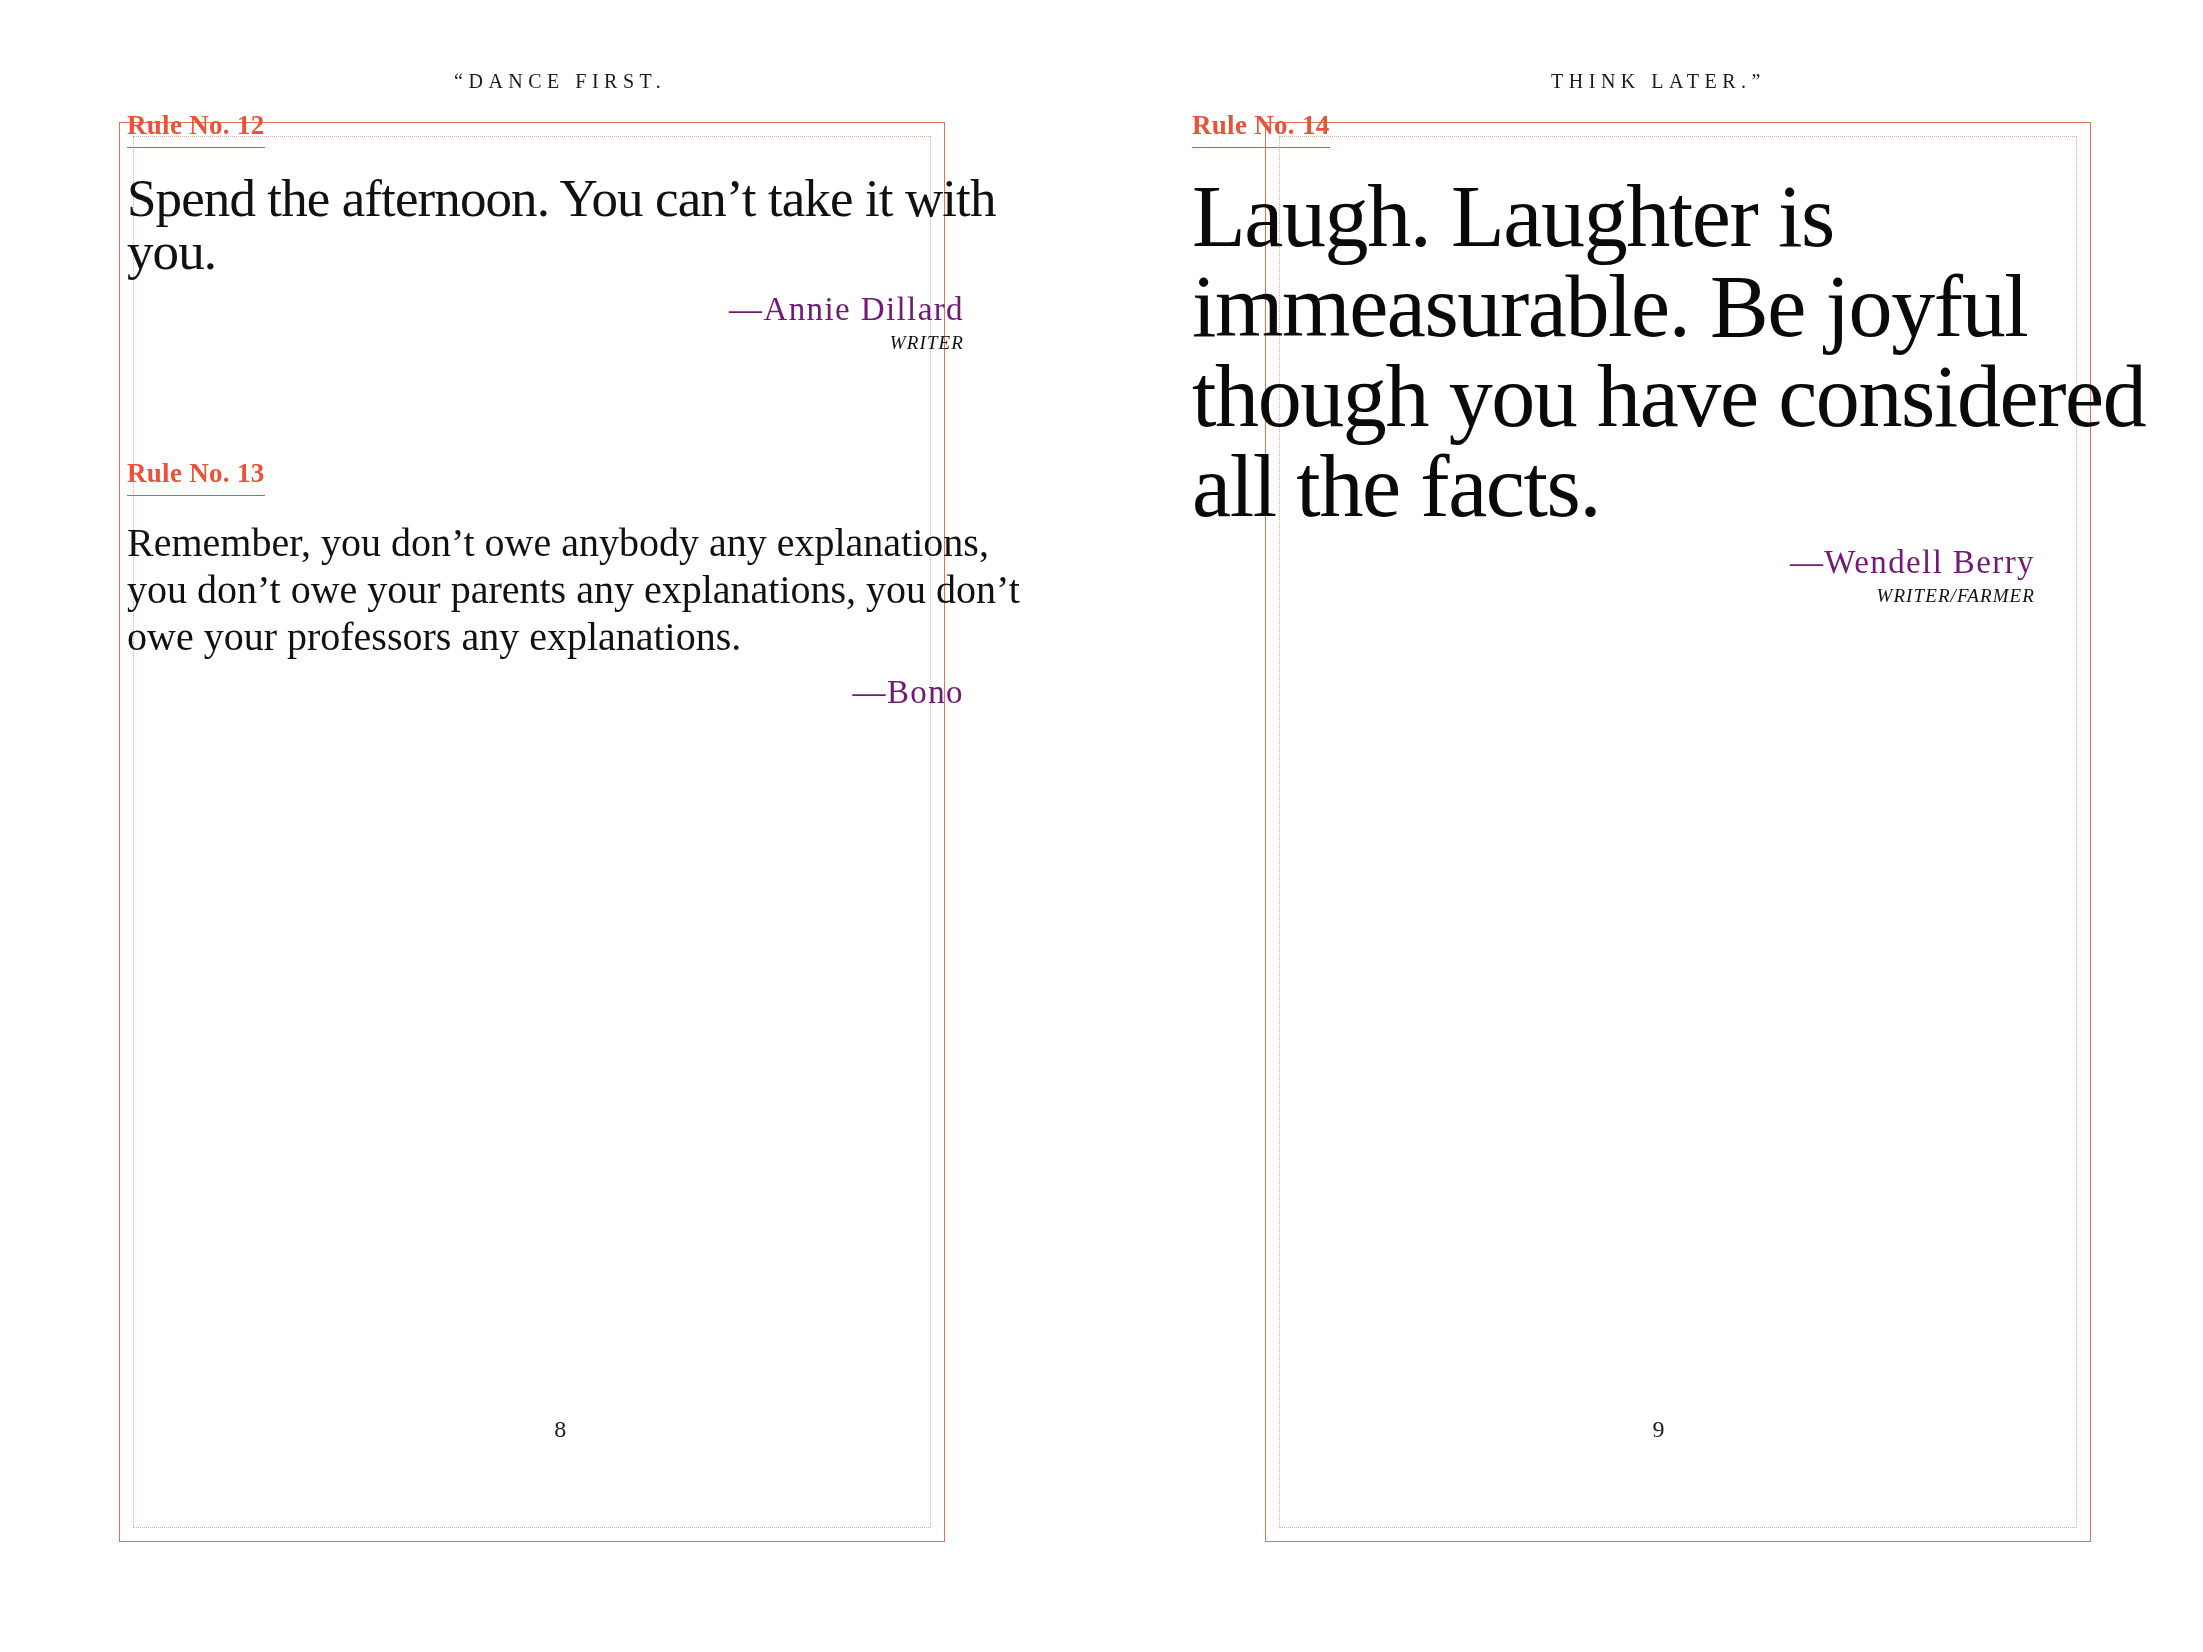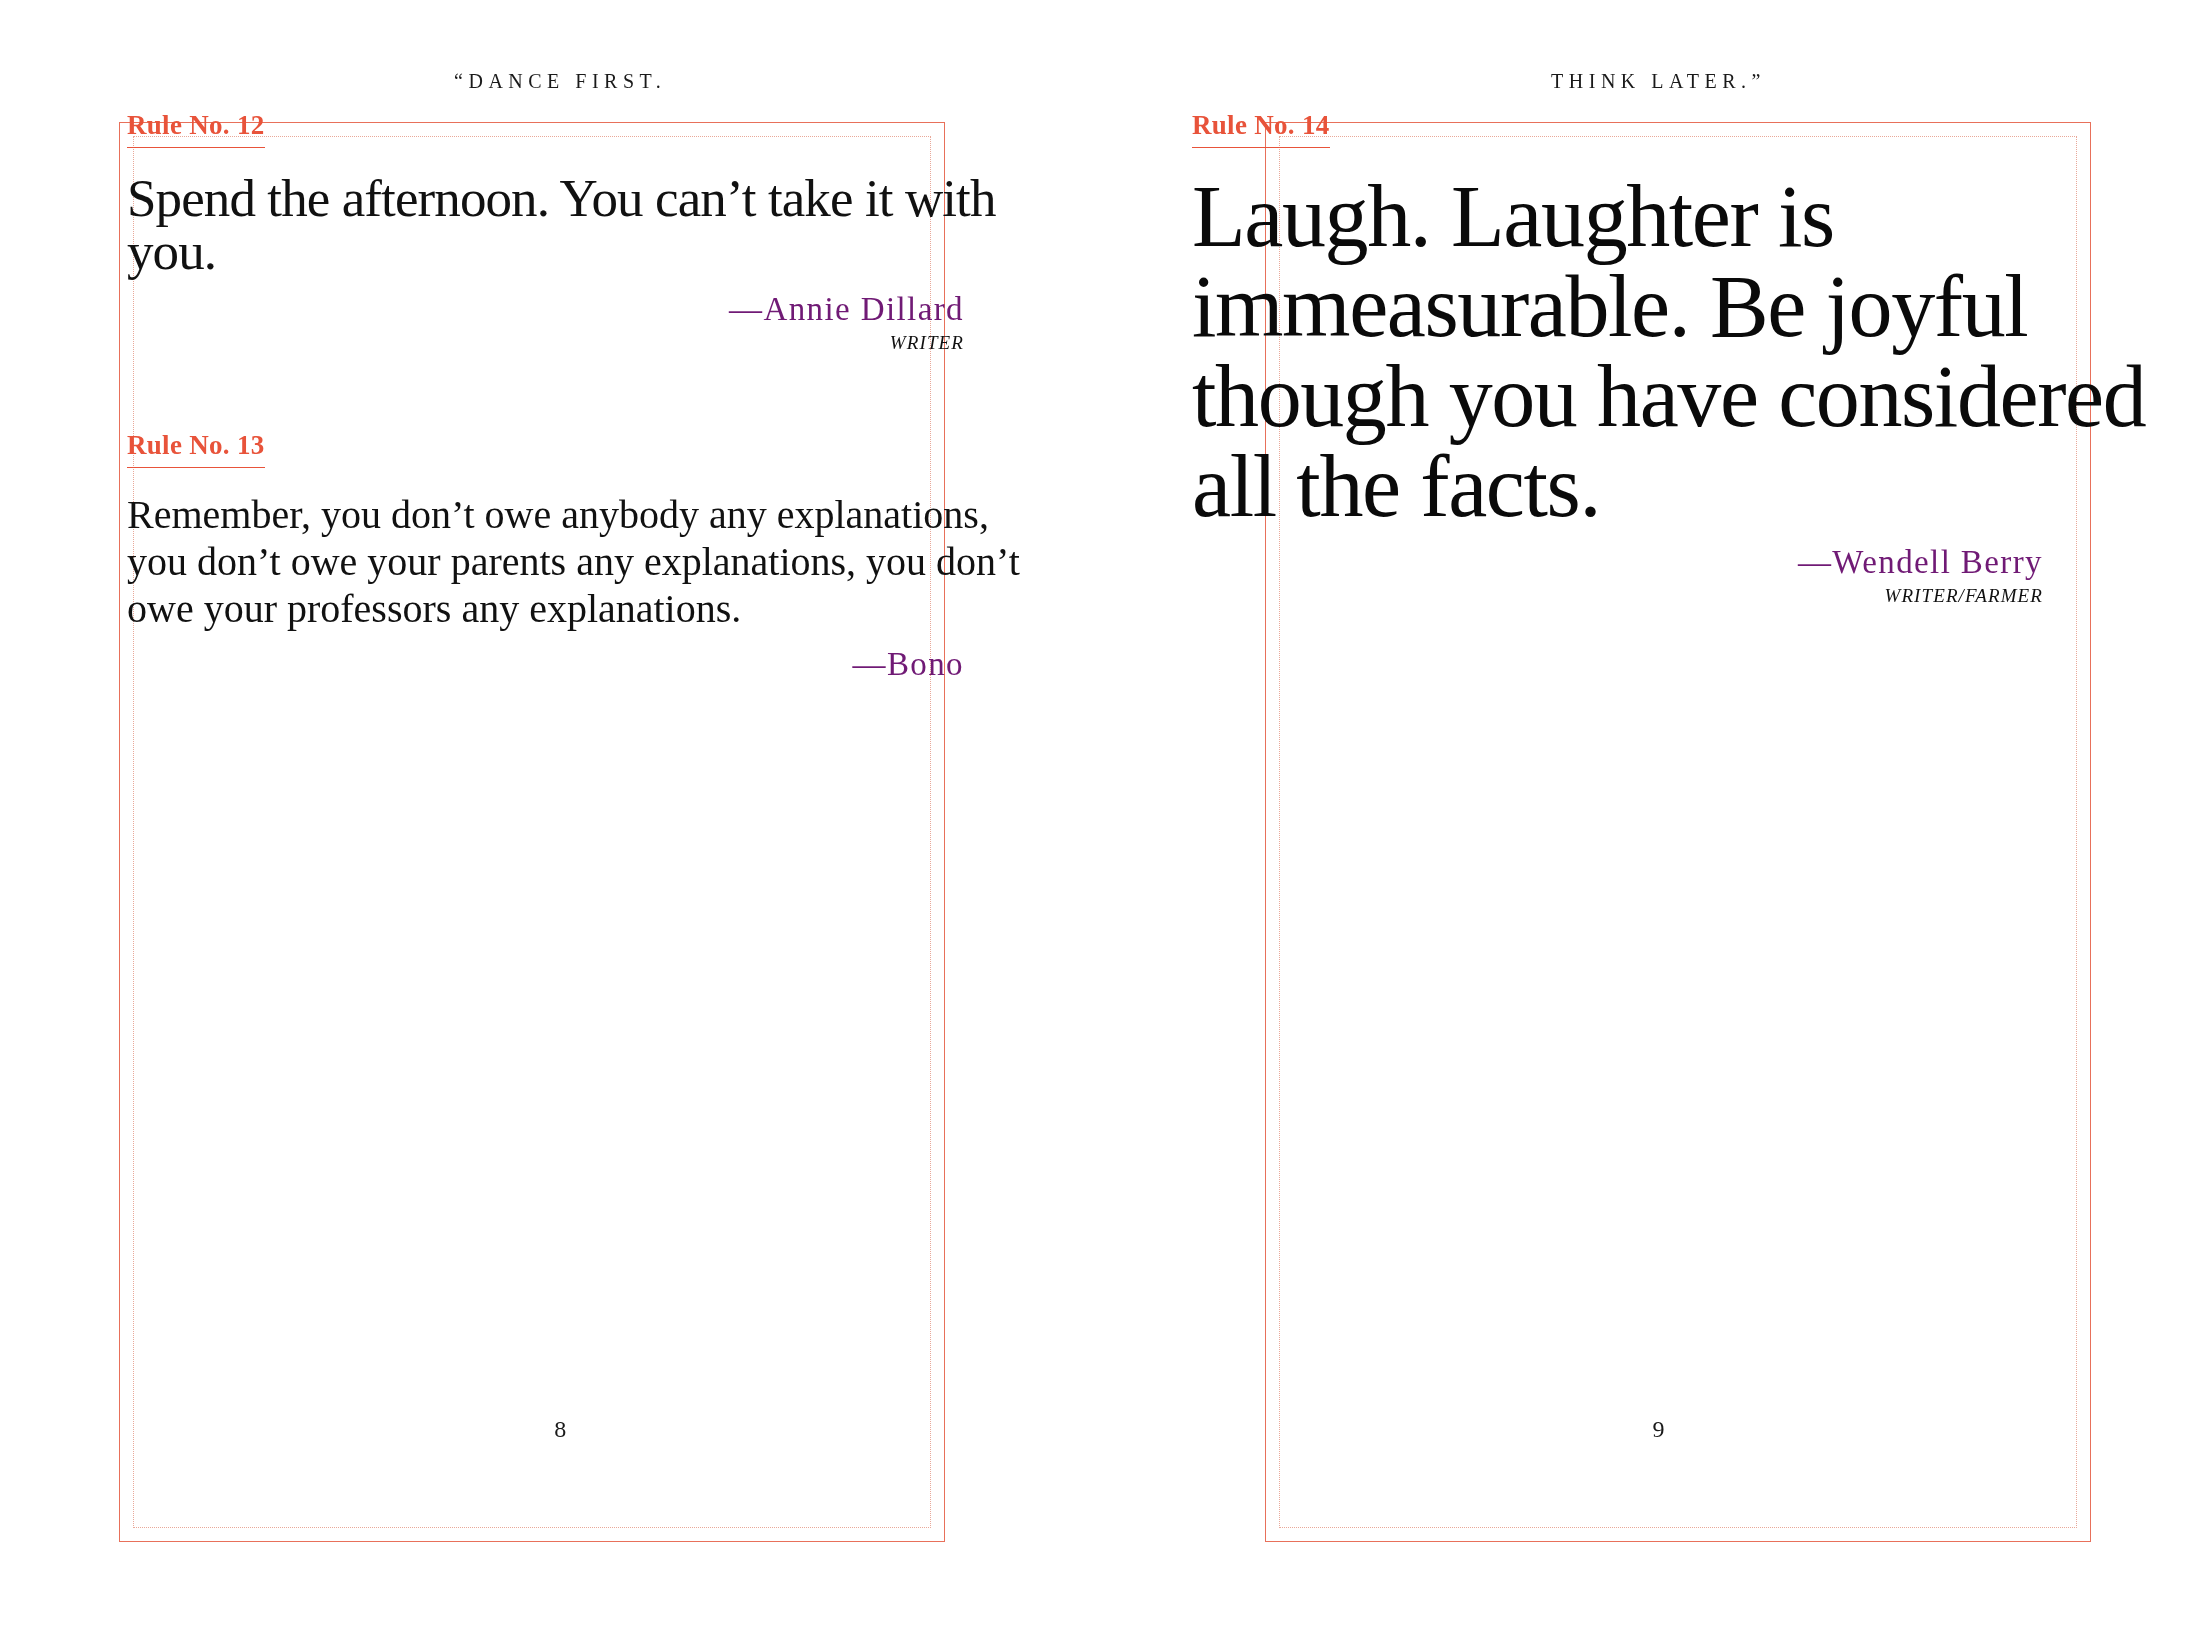--- a/index.html
+++ b/index.html
@@ -69,21 +69,21 @@
   }
 
   .content {
     position: absolute;
     left: 127px;
     top: 110px;
     right: 55px;
   }
   .page-right .content {
     left: 90px;
-    right: 23px;
+    right: 31px;
   }
 
   .rule-label {
     display: inline-block;
     font-family: "Liberation Serif", serif;
     font-weight: bold;
     font-size: 27px;
     color: #e8533a;
     border-bottom: 1.8px solid #e8533a;
     padding-bottom: 6.4px;
@@ -140,21 +140,21 @@
   .attrib-role {
     font-family: "Liberation Serif", serif;
     font-style: italic;
     font-size: 19px;
     letter-spacing: 1.1px;
     color: #111111;
     margin-top: 3.7px;
   }
 
   .block-2 {
-    margin-top: 76px;
+    margin-top: 104px;
   }
 
   .folio {
     position: absolute;
     bottom: 57px;
     width: 100%;
     text-align: center;
     font-family: "Liberation Serif", serif;
     font-size: 24px;
     color: #1a1a1a;

